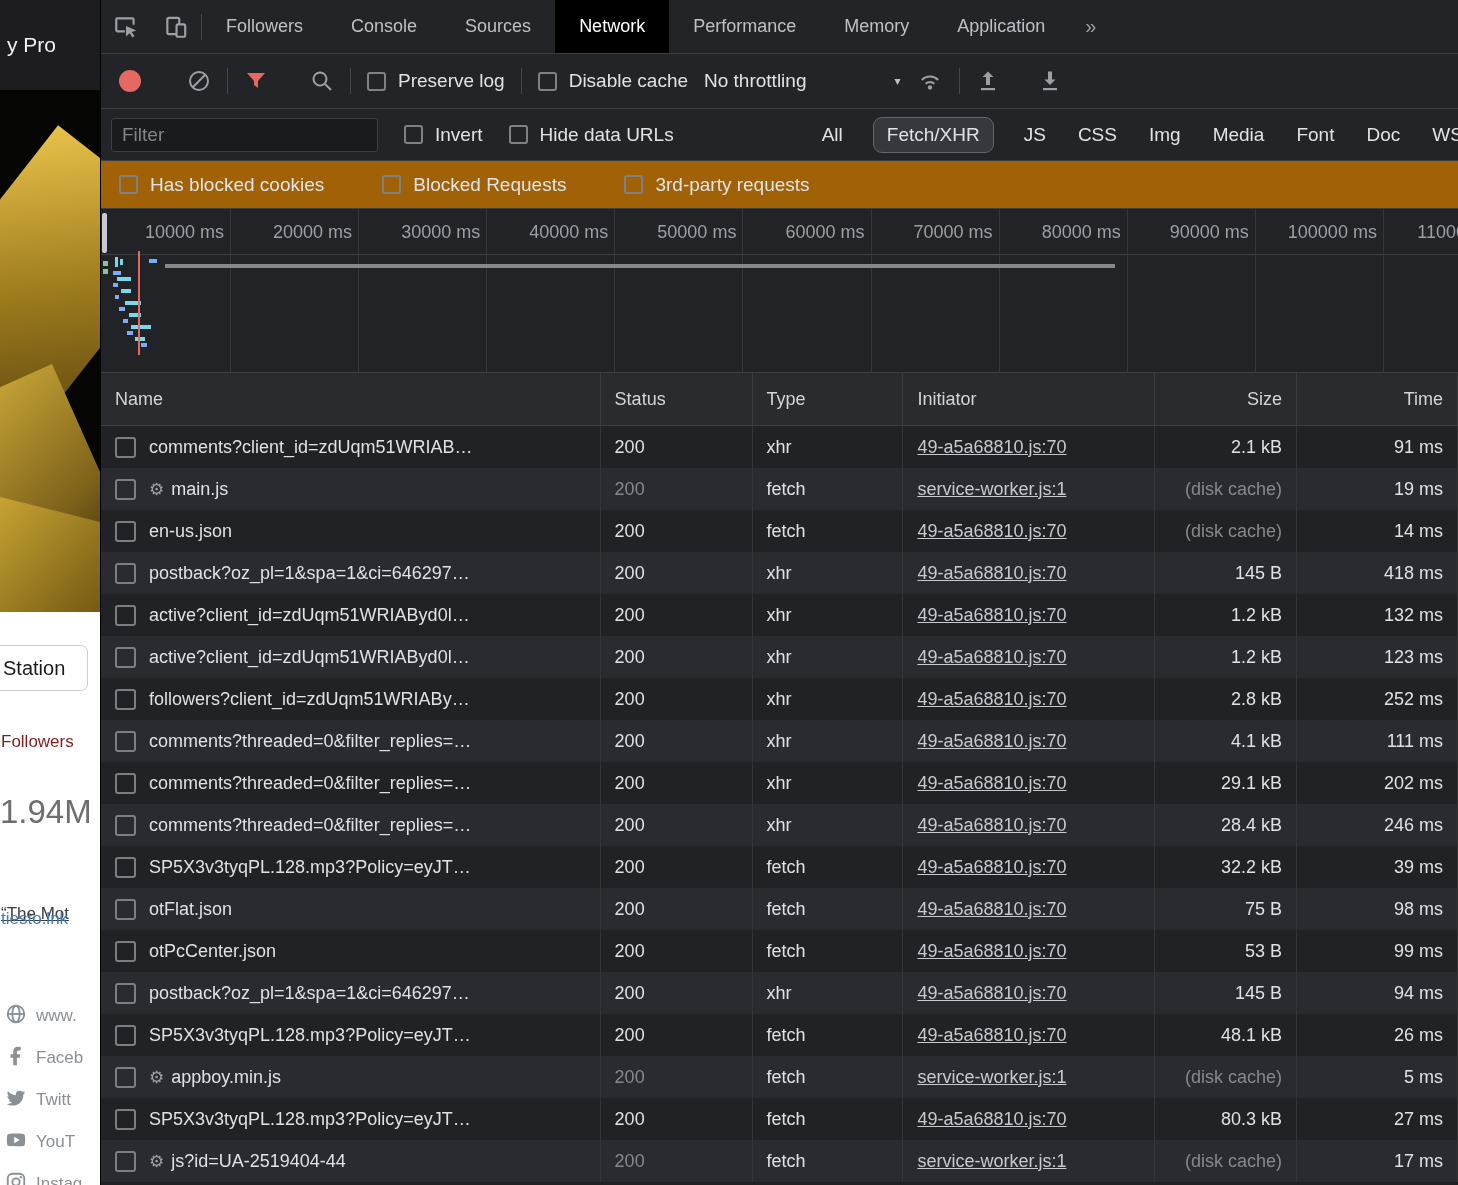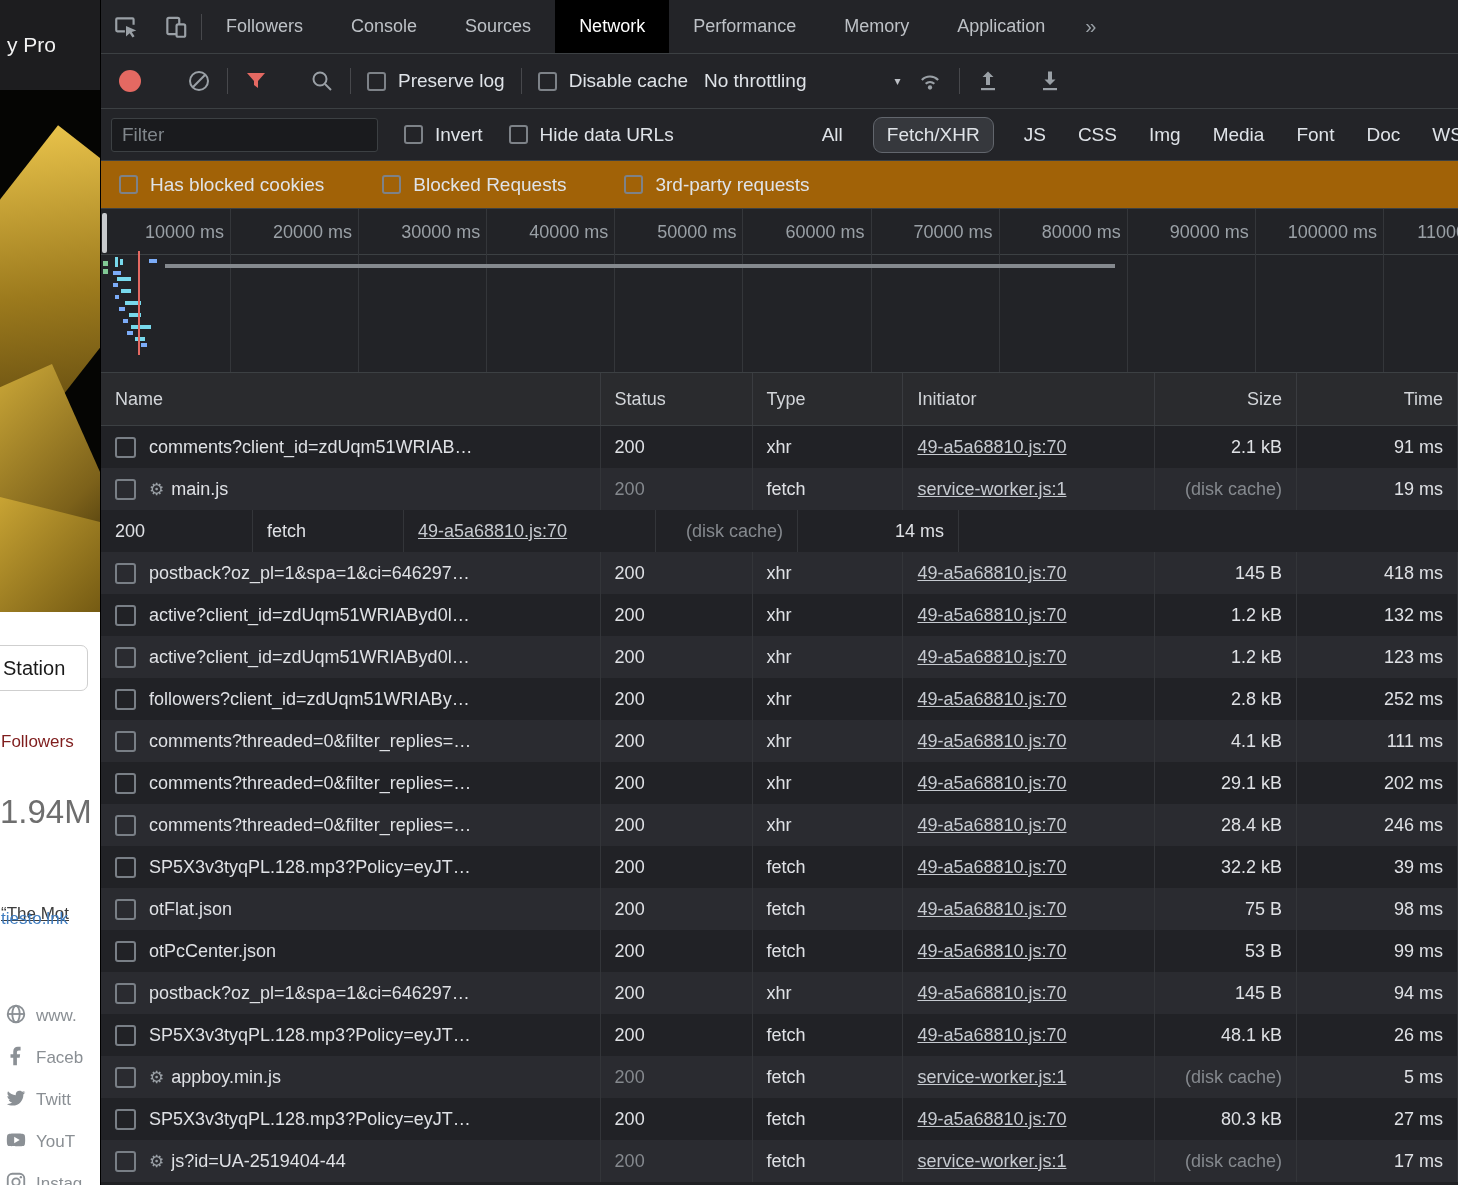--- a/index.html
+++ b/index.html
@@ -356,20 +356,24 @@
               <span class="link">service-worker.js:1</span>
             </div>
             <div class="cell c4">
               <span class="dim">(disk cache)</span>
             </div>
             <div class="cell c5">
               <span>19 ms</span>
             </div>
           </div>
           <div class="row">
+            <div class="cell c0">
+              <span class="fileicon"></span>
+              <span class="nametext">en-us.json</span>
+            </div>
             <div class="cell c1">
               <span>200</span>
             </div>
             <div class="cell c2">
               <span>fetch</span>
             </div>
             <div class="cell c3">
               <span class="link">49-a5a68810.js:70</span>
             </div>
             <div class="cell c4">

